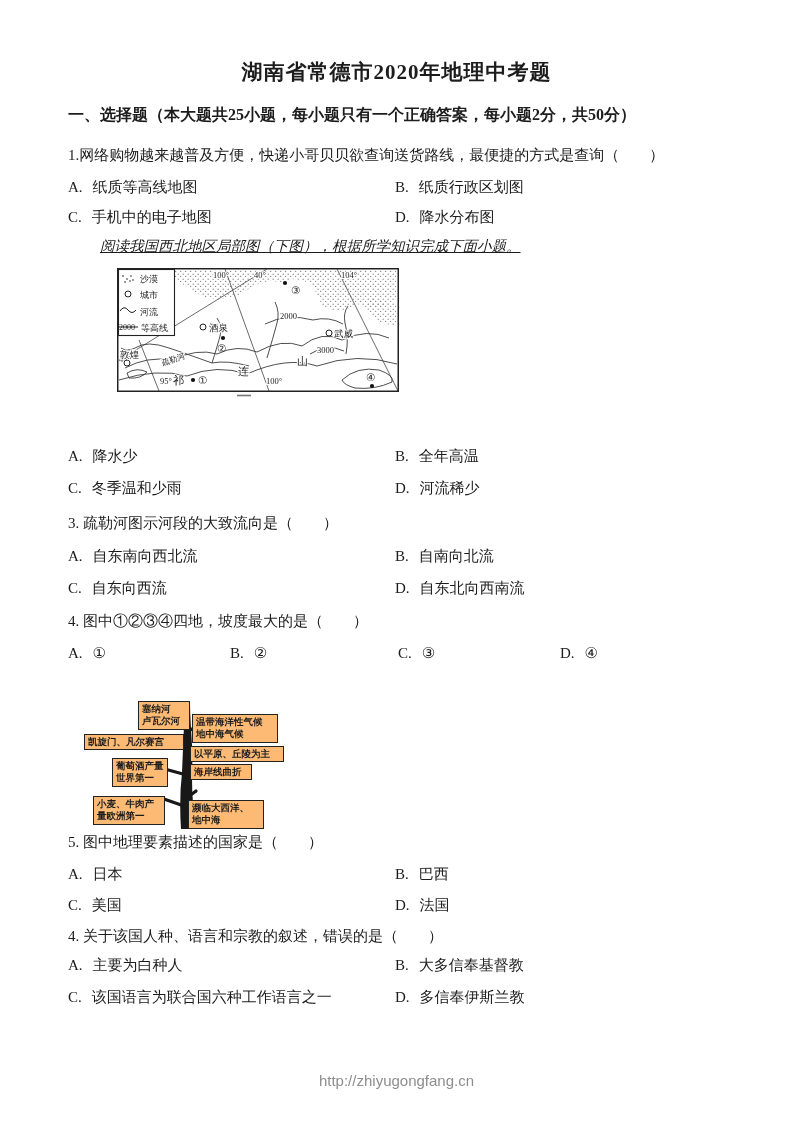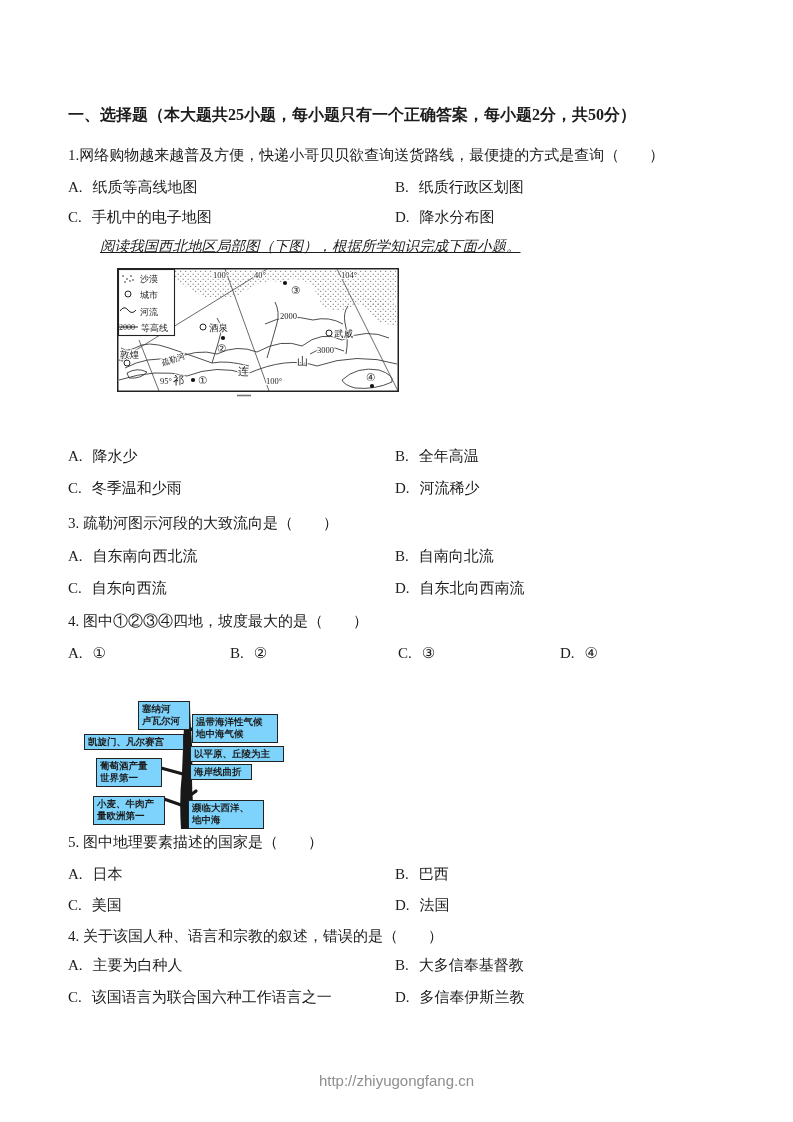--- a/index.html
+++ b/index.html
@@ -17,36 +17,37 @@
   .passage{left:100px;width:640px;font-size:14.5px;font-style:italic;}
   .footer{top:1072px;left:0;width:793px;text-align:center;font-size:15px;color:#8e8e8e;
           font-family:"Liberation Sans",sans-serif;}
   .footer a{color:#8e8e8e;text-decoration:none;}
   .figure{position:absolute;}
   svg{display:block;font-family:"Liberation Serif",serif;}
   svg text{fill:#1c1c1c;}
   .halo{paint-order:stroke;stroke:#ffffff;stroke-width:2px;}
   
   .tree{left:84px;top:698px;width:200px;height:132px;}
-  .tbox{position:absolute;border:1.4px solid #222;background:#7dd3fc;font-size:9.5px;font-weight:600;
+  .tbox{position:absolute;border:1.4px solid #222;background:#fdba74;font-size:9.5px;font-weight:600;
         line-height:1.3;padding:1px 3px;white-space:pre-line;box-sizing:border-box;}
   .tb1{left:54px;top:3px;width:52px;}
   .tb2{left:108px;top:16px;width:86px;}
   .tb3{left:0px;top:36px;width:100px;}
   .tb4{left:106px;top:48px;width:94px;}
-  .tb5{left:12px;top:60px;width:66px;}
+  .tb5{left:28px;top:60px;width:56px;}
   .tb6{left:106px;top:66px;width:62px;}
   .tb7{left:9px;top:98px;width:72px;}
   .tb8{left:104px;top:84px;width:76px;margin-top:18px;}
 </style>
 </head>
 <body>
 
 <div class="sheet">
 
+  <div class="abs title">湖南省常德市2020年地理中考题</div>
   <div class="abs section">一、选择题（本大题共25小题，每小题只有一个正确答案，每小题2分，共50分）</div>
 
   <div class="abs stem" style="top:146px;">1.网络购物越来越普及方便，快递小哥贝贝欲查询送货路线，最便捷的方式是查询（　　）</div>
   <div class="abs optrow" style="top:178px;">
     <div class="opt w1">
       <span class="olabel">A.</span>
       <span>纸质等高线地图</span>
     </div>
     <div class="opt">
       <span class="olabel">B.</span>

